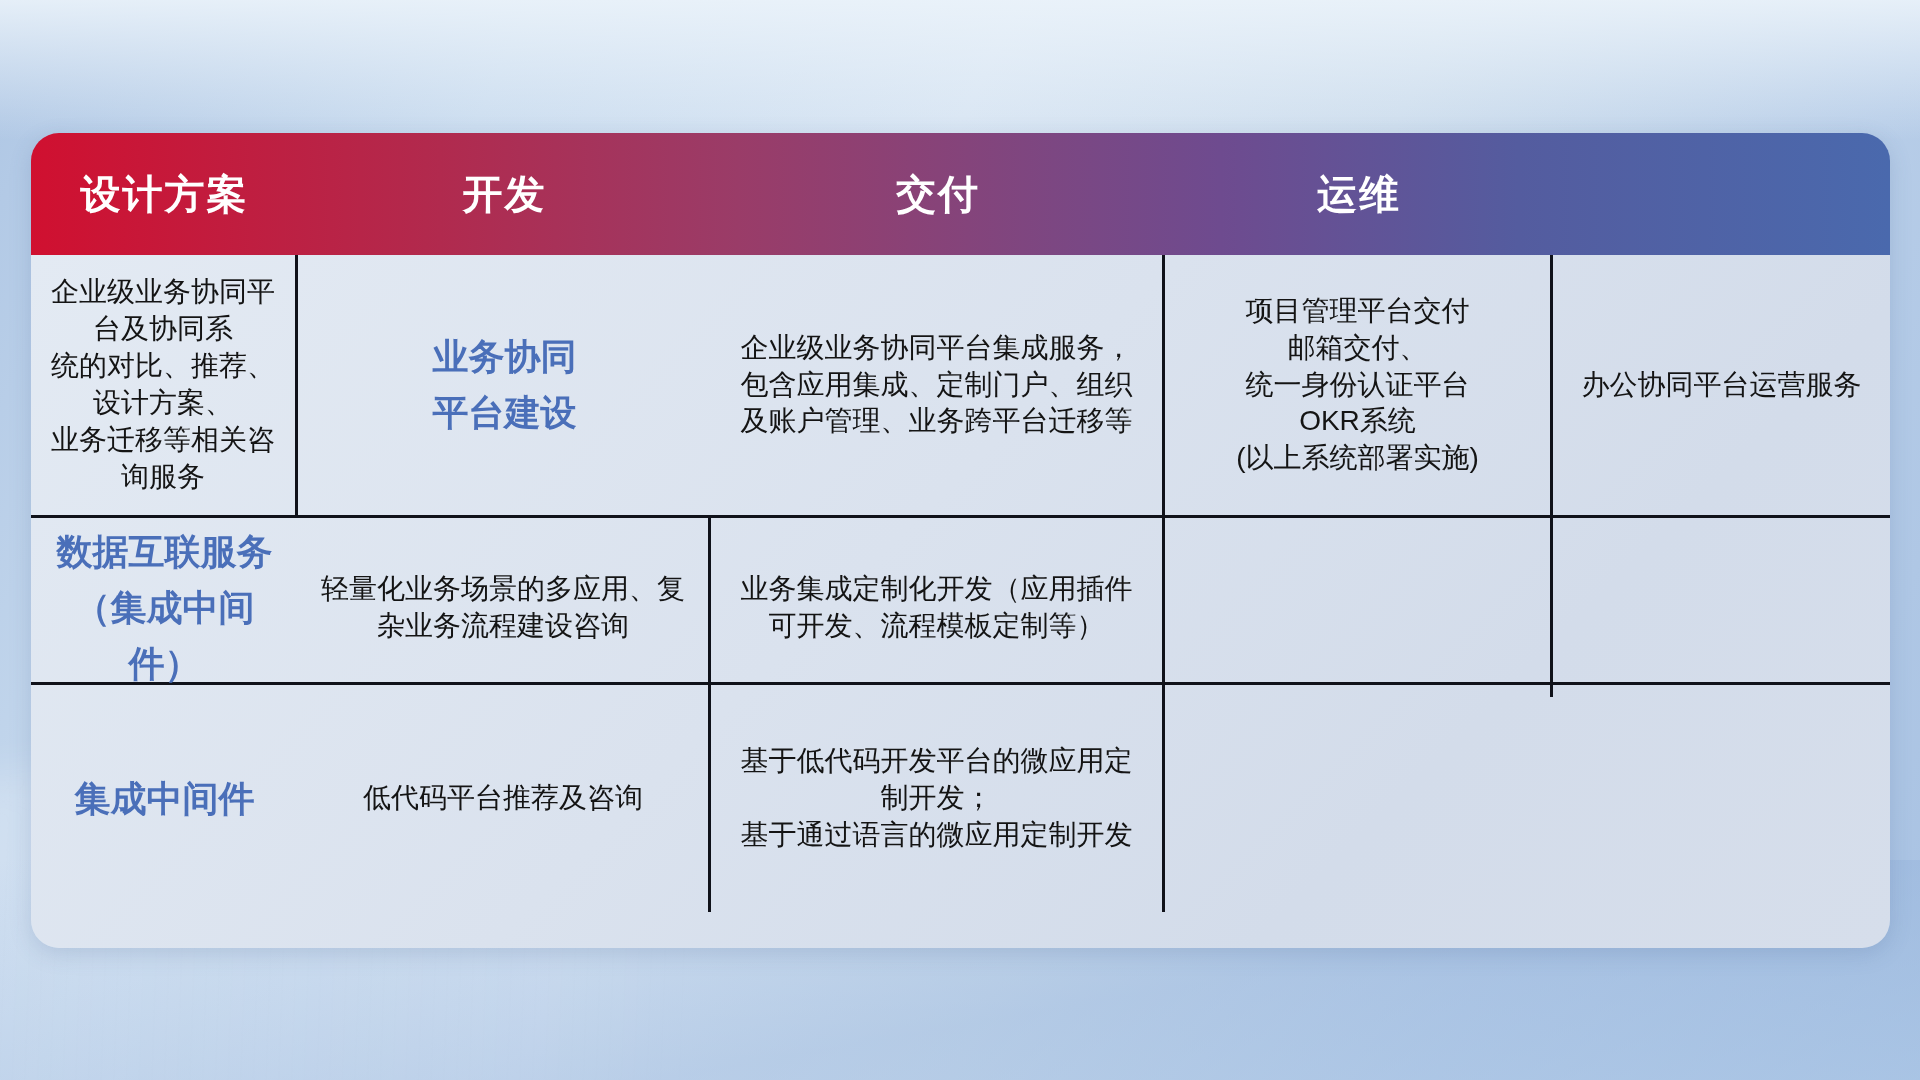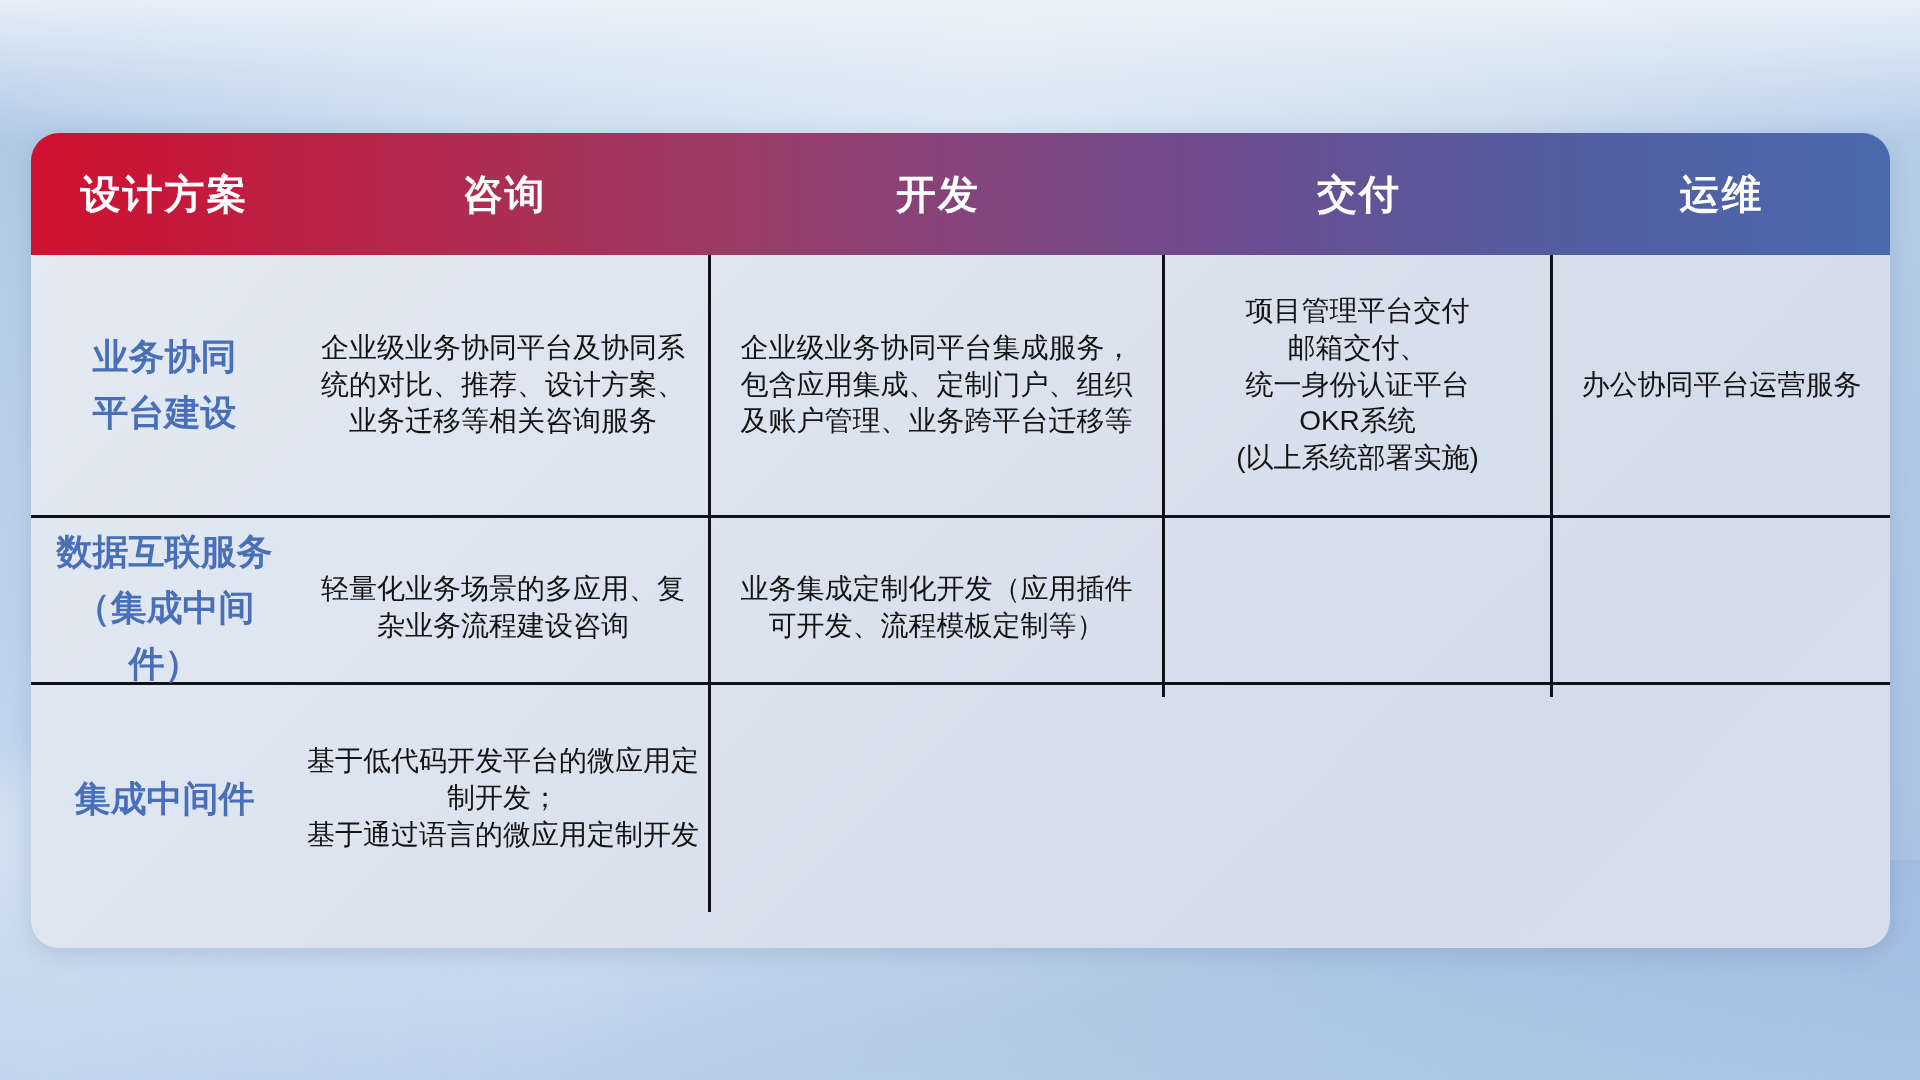--- a/index.html
+++ b/index.html
@@ -108,37 +108,36 @@
 <body>
 
 <div class="bg-wash-top"></div>
 <div class="bg-streak"></div>
 <div class="bg-wash-bottom"></div>
 
 <div class="table-card">
 
   <div class="thead">
     <div class="th">设计方案</div>
-    <div class="th">咨询</div>
     <div class="th">开发</div>
     <div class="th">交付</div>
     <div class="th">运维</div>
   </div>
 
   <div class="tbody">
 
     <div class="row row-1">
-      <div class="cell c1 category">
-        <span class="cell-text">业务协同
-平台建设</span>
-      </div>
       <div class="cell c2">
         <span class="cell-text">企业级业务协同平台及协同系
 统的对比、推荐、设计方案、
 业务迁移等相关咨询服务</span>
+      </div>
+      <div class="cell c1 category">
+        <span class="cell-text">业务协同
+平台建设</span>
       </div>
       <div class="cell c3">
         <span class="cell-text">企业级业务协同平台集成服务，
 包含应用集成、定制门户、组织
 及账户管理、业务跨平台迁移等</span>
       </div>
       <div class="cell c4">
         <span class="cell-text">项目管理平台交付
 邮箱交付、
 统一身份认证平台
@@ -168,20 +167,23 @@
       </div>
       <div class="cell c5">
         <span class="cell-text"></span>
       </div>
     </div>
 
     <div class="row row-3">
       <div class="cell c1 category">
         <span class="cell-text">集成中间件</span>
       </div>
+      <div class="cell c2">
+        <span class="cell-text">低代码平台推荐及咨询</span>
+      </div>
       <div class="cell c3">
         <span class="cell-text">基于低代码开发平台的微应用定
 制开发；
 基于通过语言的微应用定制开发</span>
       </div>
       <div class="cell c5">
         <span class="cell-text"></span>
       </div>
     </div>
 

